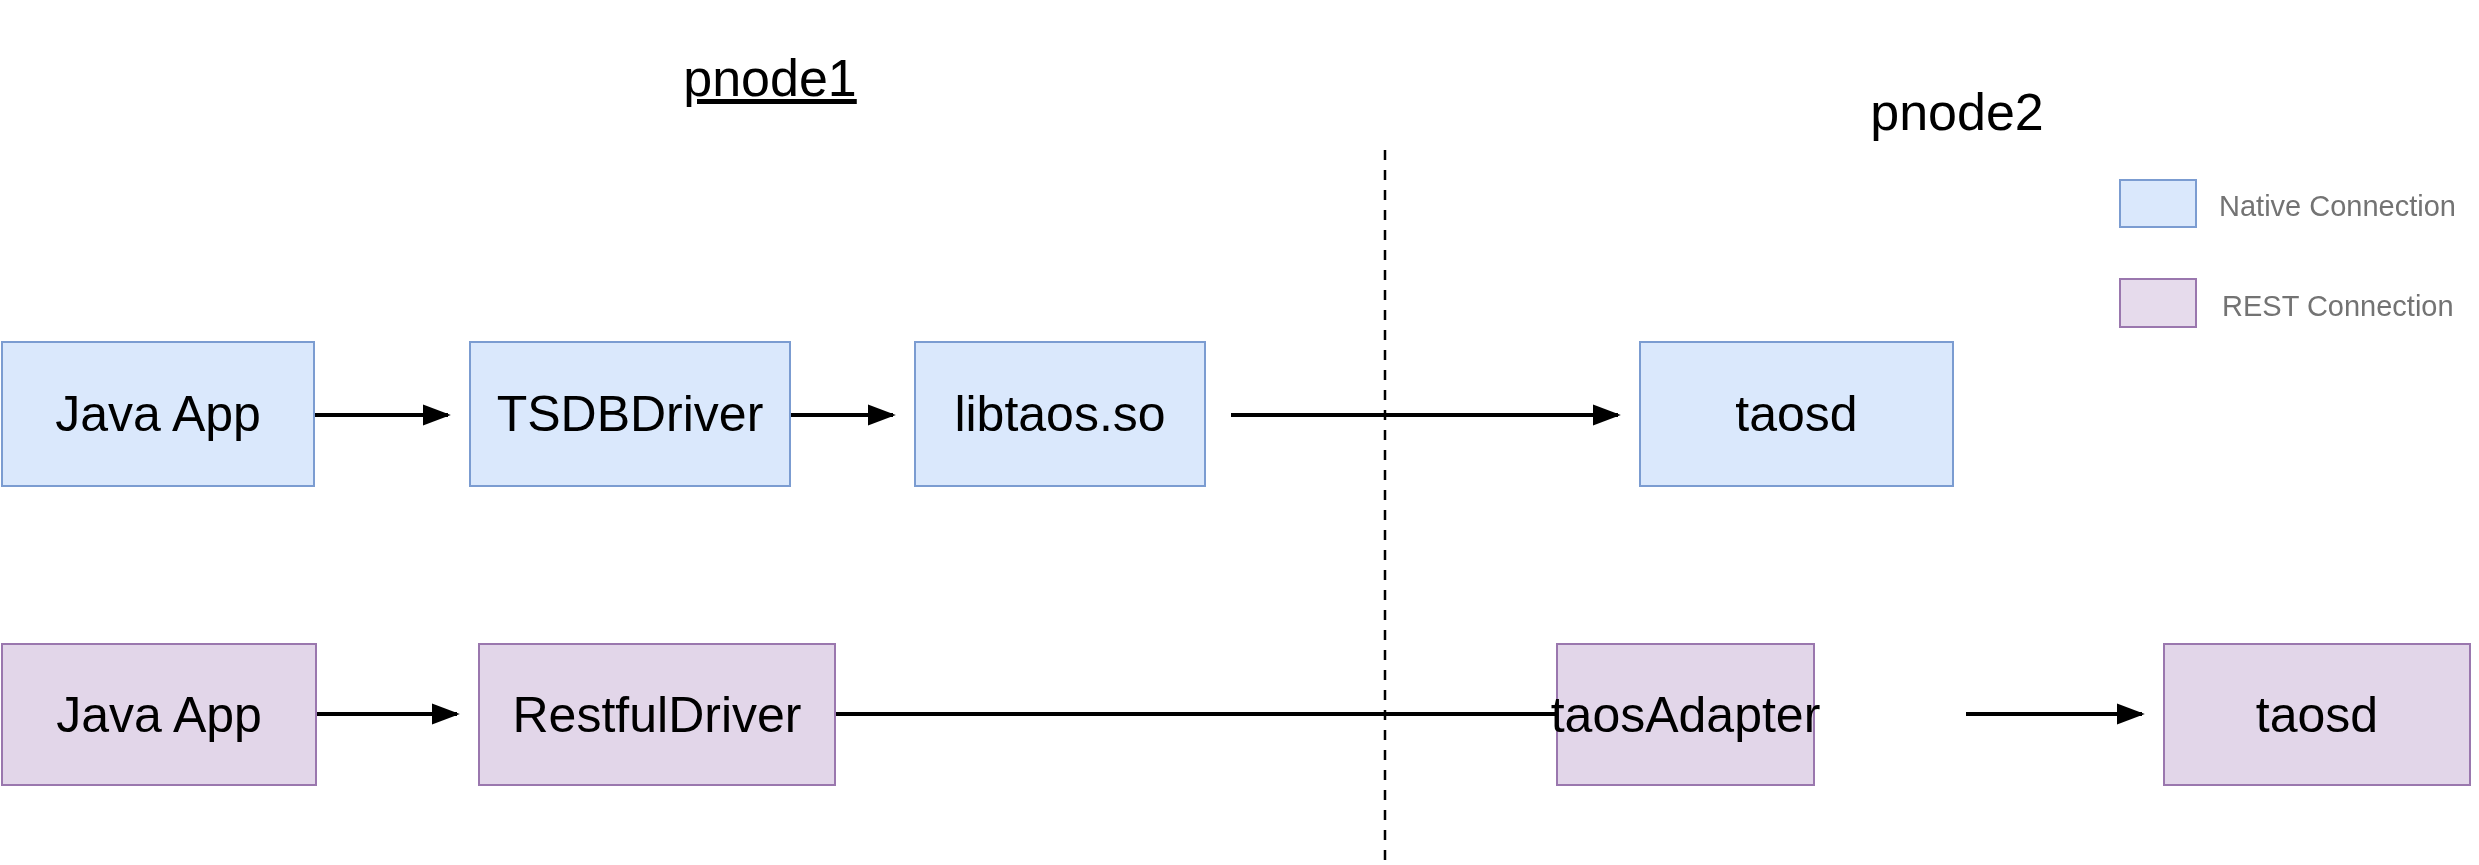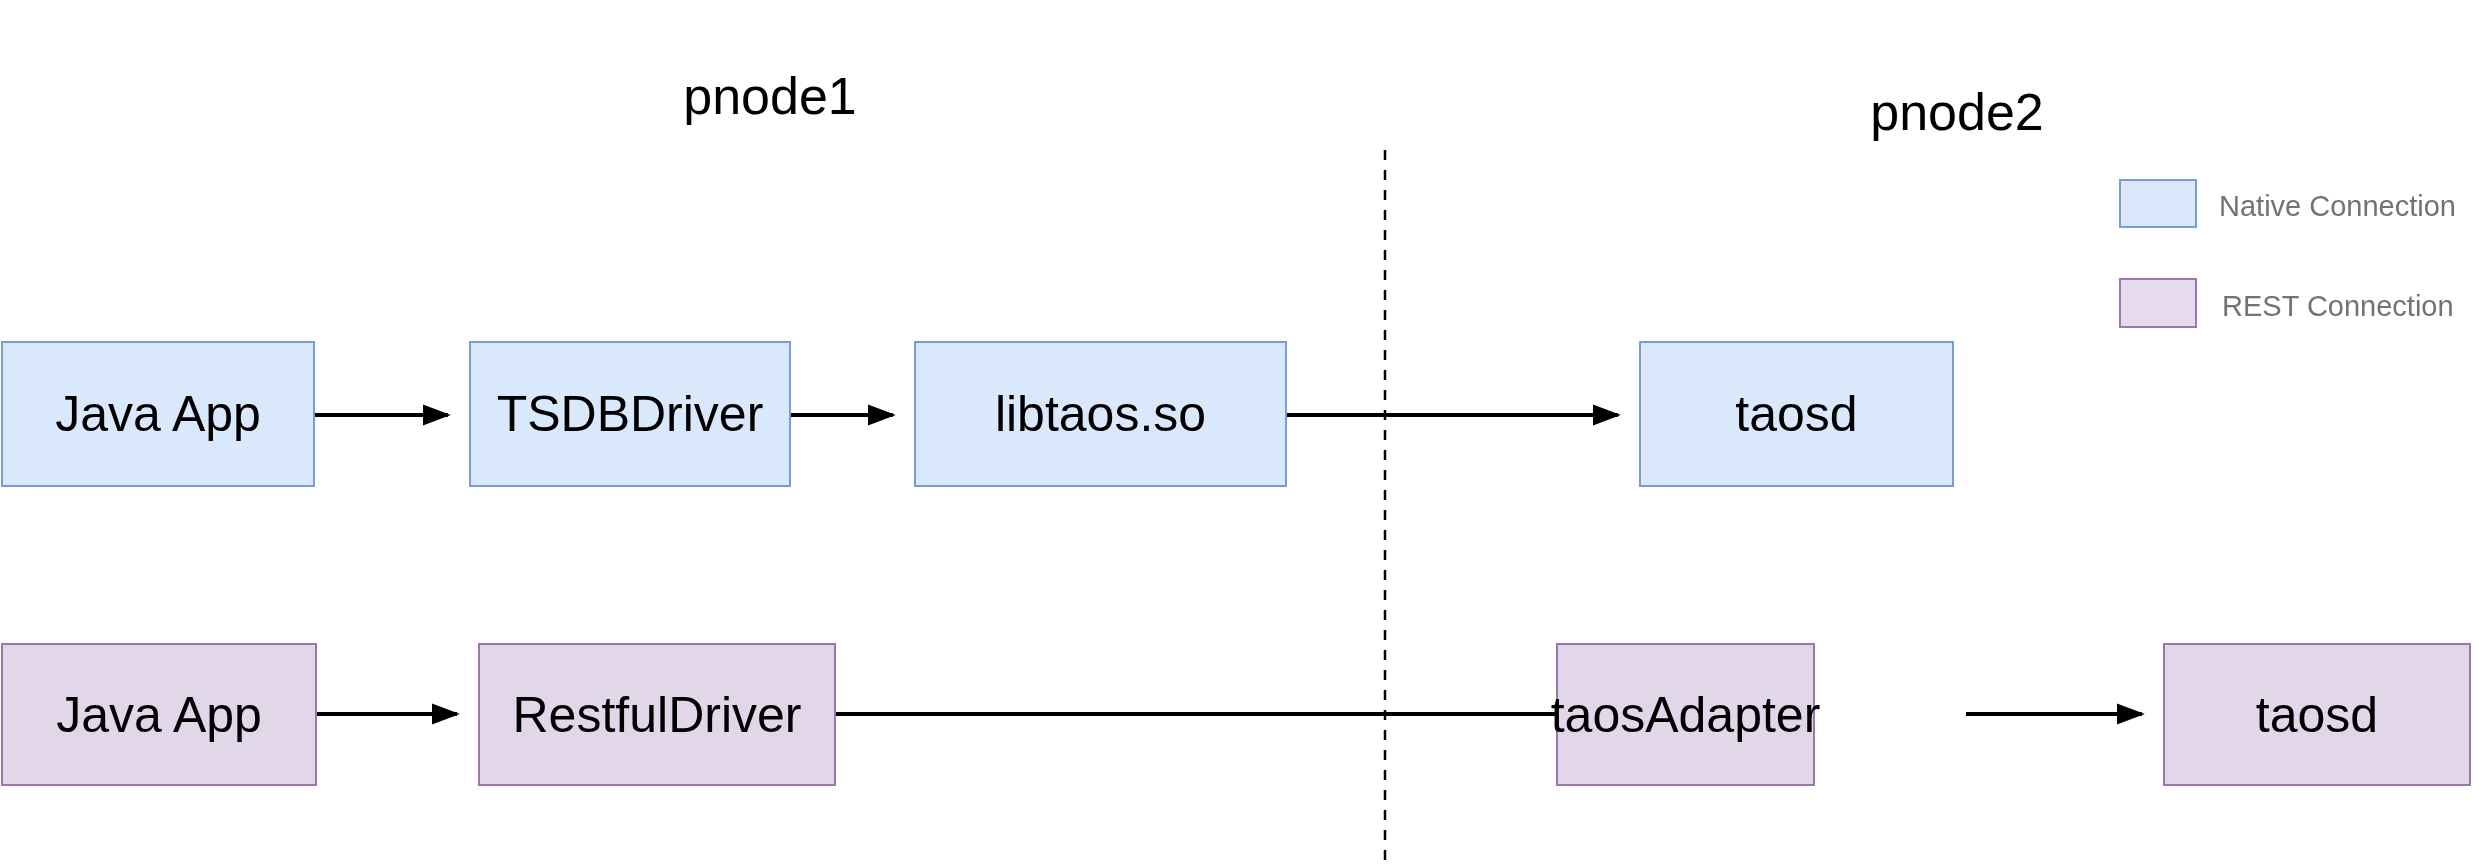--- a/index.html
+++ b/index.html
@@ -64,21 +64,21 @@
     color: #737373;
     white-space: nowrap;
     line-height: 1;
   }
 </style>
 </head>
 <body>
 
 <div id="canvas">
 
-  <div class="zone-label" style="left:770px; top:66px;">pnode1</div>
+  <div class="zone-label" style="left:770px; top:48px;text-decoration:underline;">pnode1</div>
   <div class="zone-label" style="left:1957px; top:70px;margin-top:12px;">pnode2</div>
 
   <svg id="connector-layer" viewBox="0 0 2479 865" xmlns="http://www.w3.org/2000/svg" aria-hidden="true">
     <defs>
       <marker id="arrowhead" viewBox="0 0 8 6" refX="7.2" refY="3" markerWidth="7" markerHeight="6" orient="auto" markerUnits="strokeWidth">
         <path d="M0,0 L8,3 L0,6 Z" fill="#000000"></path>
       </marker>
     </defs>
 
     <line x1="1385" y1="150" x2="1385" y2="865" stroke="#000000" stroke-width="2.5" stroke-dasharray="10,10"></line>
@@ -88,21 +88,21 @@
     <line x1="1231" y1="415" x2="1618" y2="415" stroke="#000000" stroke-width="4" marker-end="url(#arrowhead)"></line>
 
     <line x1="317" y1="714" x2="457" y2="714" stroke="#000000" stroke-width="4" marker-end="url(#arrowhead)"></line>
     <line x1="787" y1="714" x2="1627" y2="714" stroke="#000000" stroke-width="4" marker-end="url(#arrowhead)"></line>
     <line x1="1966" y1="714" x2="2142" y2="714" stroke="#000000" stroke-width="4" marker-end="url(#arrowhead)"></line>
   </svg>
 
   <div class="row-top">
     <div class="node node-native" style="left:1px; width:314px;">Java App</div>
     <div class="node node-native" style="left:469px; width:322px;">TSDBDriver</div>
-    <div class="node node-native" style="left:914px; width:373px;">libtaos.so</div>
+    <div class="node node-native" style="left:914px; width:292px;">libtaos.so</div>
     <div class="node node-native" style="left:1639px; width:315px;">taosd</div>
   </div>
 
   <div class="row-bottom">
     <div class="node node-rest" style="left:1px; width:316px;">Java App</div>
     <div class="node node-rest" style="left:478px; width:358px;">RestfulDriver</div>
     <div class="node node-rest" style="left:1556px; width:259px;">taosAdapter</div>
     <div class="node node-rest" style="left:2163px; width:308px;">taosd</div>
   </div>
 

